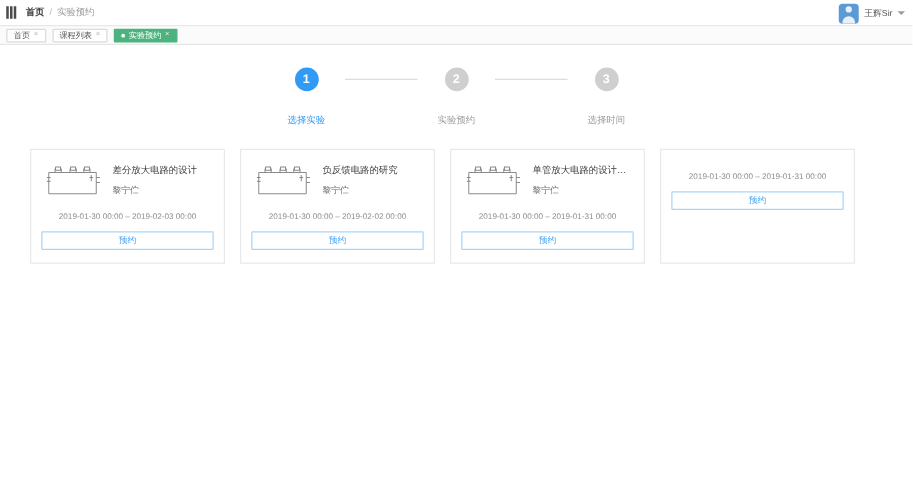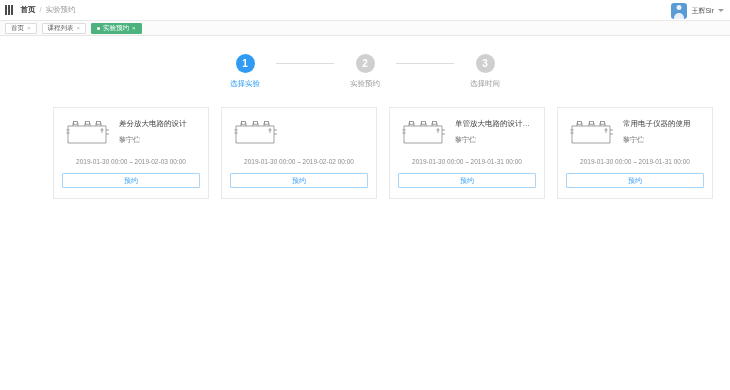--- a/index.html
+++ b/index.html
@@ -152,39 +152,39 @@
     color: #ffffff;
     font-size: 10px;
     font-weight: bold;
     display: flex;
     align-items: center;
     justify-content: center;
     line-height: 1;
   }
   .step.active .step-circle { background: #2f9bf5; }
   .step-label {
-    margin-top: 6px;
+    margin-top: 18px;
     font-size: 7.5px;
     color: #9b9b9b;
     white-space: nowrap;
   }
   .step.active .step-label { color: #2f9bf5; }
   .step-line {
     flex: none;
     width: 58px;
     height: 1px;
     background: #dcdcdc;
     margin-top: 9px;
   }
 
   
   .cards {
     display: flex;
     gap: 12px;
-    padding: 0 53px;
+    padding: 0 24px;
   }
   .card {
     width: 156px;
     border: 1px solid #e9e9e9;
     background: #ffffff;
     padding: 9px 8px 10px 8px;
     flex: none;
   }
   .card-top {
     display: flex;
@@ -334,20 +334,24 @@
             <path d="M23 9 v-3 M23 6 h5 M28 6 v3"></path>
             <path d="M34 9 v-3 M34 6 h5 M39 6 v3"></path>
             <rect x="11.5" y="4.6" width="4" height="2.6" fill="#ffffff"></rect>
             <rect x="23.5" y="4.6" width="4" height="2.6" fill="#ffffff"></rect>
             <rect x="34.5" y="4.6" width="4" height="2.6" fill="#ffffff"></rect>
             <path d="M4.5 13 h3 M4.5 16 h3"></path>
             <path d="M44 13 h3 M44 17 h3"></path>
             <path d="M40 11 v5 M38.5 13 h3"></path>
           </g>
         </svg>
+        <div class="card-info">
+          <div class="card-title">负反馈电路的研究</div>
+          <div class="card-teacher">黎宁伫</div>
+        </div>
       </div>
       <div class="card-date">2019-01-30 00:00 – 2019-02-02 00:00</div>
       <button class="book-btn">预约</button>
     </div>
 
     <div class="card">
       <div class="card-top">
         <svg class="thumb" viewBox="0 0 50 32">
           <g stroke="#7a7a7a" stroke-width="0.7" fill="none">
             <path d="M6 9 H44"></path>
@@ -366,39 +370,18 @@
         <div class="card-info">
           <div class="card-title">单管放大电路的设计与测试</div>
           <div class="card-teacher">黎宁伫</div>
         </div>
       </div>
       <div class="card-date">2019-01-30 00:00 – 2019-01-31 00:00</div>
       <button class="book-btn">预约</button>
     </div>
 
     <div class="card">
-      <div class="card-top">
-        <svg class="thumb" viewBox="0 0 50 32">
-          <g stroke="#7a7a7a" stroke-width="0.7" fill="none">
-            <path d="M6 9 H44"></path>
-              <path d="M6 9 V26 H44 V9"></path>
-            <path d="M11 9 v-3 M11 6 h5 M16 6 v3"></path>
-            <path d="M23 9 v-3 M23 6 h5 M28 6 v3"></path>
-            <path d="M34 9 v-3 M34 6 h5 M39 6 v3"></path>
-            <rect x="11.5" y="4.6" width="4" height="2.6" fill="#ffffff"></rect>
-            <rect x="23.5" y="4.6" width="4" height="2.6" fill="#ffffff"></rect>
-            <rect x="34.5" y="4.6" width="4" height="2.6" fill="#ffffff"></rect>
-            <path d="M4.5 13 h3 M4.5 16 h3"></path>
-            <path d="M44 13 h3 M44 17 h3"></path>
-            <path d="M40 11 v5 M38.5 13 h3"></path>
-          </g>
-        </svg>
-        <div class="card-info">
-          <div class="card-title">常用电子仪器的使用</div>
-          <div class="card-teacher">黎宁伫</div>
-        </div>
-      </div>
       <div class="card-date">2019-01-30 00:00 – 2019-01-31 00:00</div>
       <button class="book-btn">预约</button>
     </div>
 
   </div>
 </div>
 
 </body></html>

